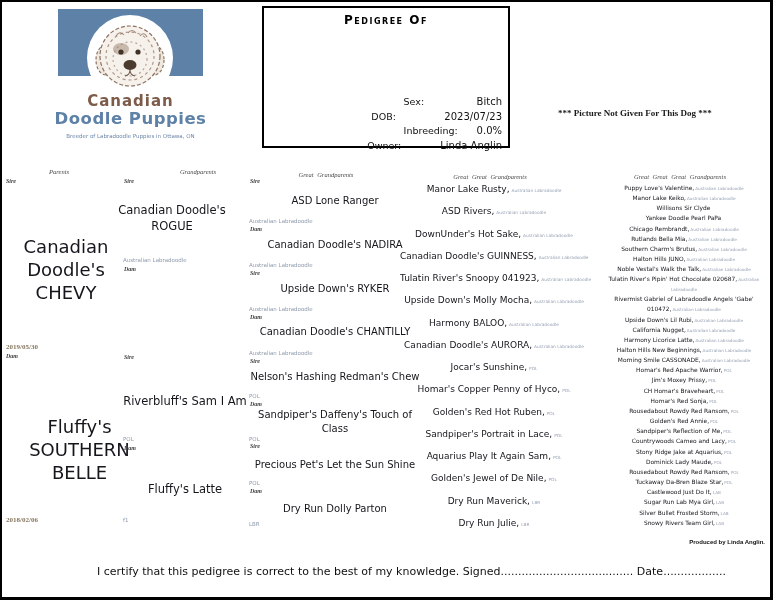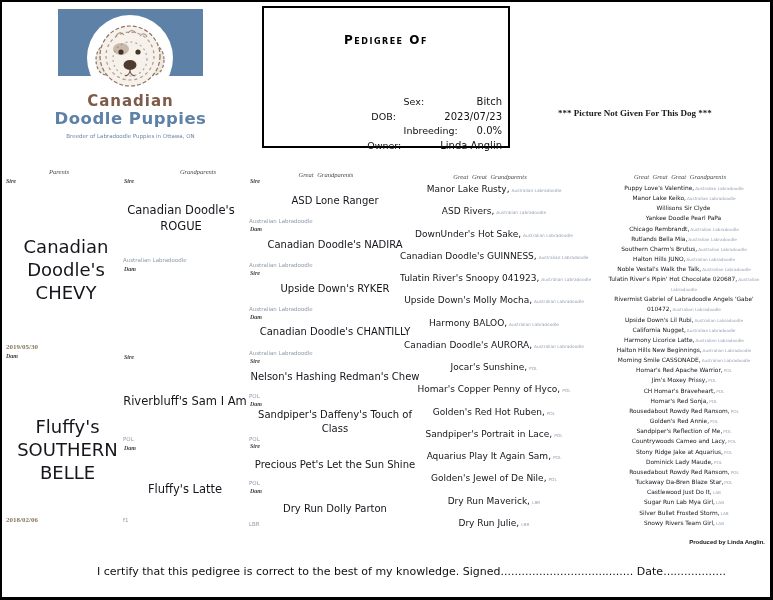--- a/index.html
+++ b/index.html
@@ -12,21 +12,21 @@
   .logo-t1{position:absolute;left:56px;top:90px;width:145px;text-align:center;
            font-size:15px;font-weight:bold;color:#7d5b49;letter-spacing:1px;}
   .logo-t2{position:absolute;left:41px;top:107px;width:175px;text-align:center;
            font-size:16.5px;font-weight:bold;color:#5e81a7;letter-spacing:.5px;}
   .logo-tag{position:absolute;left:41px;top:131px;width:175px;text-align:center;
            font-size:5.5px;color:#6c87a8;}
 
   
   .title-box{position:absolute;left:260px;top:4px;width:248px;height:142px;border:2px solid #000;box-sizing:border-box;background:#fff;}
   .tb-heading{position:absolute;left:0;top:5px;width:100%;text-align:center;
-              font-size:12px;font-weight:bold;font-variant:small-caps;letter-spacing:1.5px;color:#000;margin-top:20px;}
+              font-size:12px;font-weight:bold;font-variant:small-caps;letter-spacing:1.5px;color:#000;}
   .tb-name{position:absolute;left:0;top:21px;width:100%;text-align:center;white-space:nowrap;
            font-family:"Liberation Sans",sans-serif;font-size:14px;font-weight:bold;font-variant:small-caps;letter-spacing:.4px;color:#000;}
   .tb-fields{position:absolute;left:7px;top:88px;right:6px;}
   .tb-row{display:flex;height:14.6px;align-items:flex-start;justify-content:flex-end;}
   .tb-label{width:73px;font-size:9.5px;color:#111;}
   .tb-value{font-size:10px;color:#111;}
 
   .no-picture{position:absolute;left:556px;top:70px;font-family:"Liberation Serif",serif;
               font-weight:bold;font-size:9px;color:#1a1a1a;white-space:nowrap;margin-top:36px;}
 
@@ -122,29 +122,29 @@
   <div class="colhdr" style="left:678px;top:171px">Great Great Great Grandparents</div>
 
   <span class="tag" style="left:4px;top:176px">Sire</span>
   <div class="p-name" style="left:10px;top:233px;width:108px">
     <div>Canadian</div>
     <div>Doodle's</div>
     <div>CHEVY</div>
   </div>
   <span class="date" style="left:4px;top:341px">2019/05/30</span>
   <span class="tag" style="left:4px;top:351px">Dam</span>
-  <div class="p-name" style="left:8px;top:413px;width:115px">
+  <div class="p-name" style="left:20px;top:413px;width:115px">
     <div>Fluffy's</div>
     <div>SOUTHERN</div>
     <div>BELLE</div>
   </div>
   <span class="date" style="left:4px;top:514px">2018/02/06</span>
 
   <span class="tag" style="left:122px;top:176px">Sire</span>
-  <div class="g2-block" style="left:118px;top:200px;width:122px">Canadian Doodle's ROGUE</div>
+  <div class="g2-block" style="left:109px;top:200px;width:122px">Canadian Doodle's ROGUE</div>
   <span class="breedlab" style="left:121px;top:255px">Australian Labradoodle</span>
   <span class="tag" style="left:122px;top:264px">Dam</span>
   <span class="tag" style="left:122px;top:352px">Sire</span>
   <div class="g2-block nowrap" style="left:116px;top:391px;width:134px">Riverbluff's Sam I Am</div>
   <span class="breedlab" style="left:121px;top:434px">POL</span>
   <span class="tag" style="left:122px;top:443px">Dam</span>
   <div class="g2-block" style="left:122px;top:479px;width:122px">Fluffy's Latte</div>
   <span class="breedlab" style="left:121px;top:515px">f1</span>
 
   <span class="tag" style="left:248px;top:176px">Sire</span>

